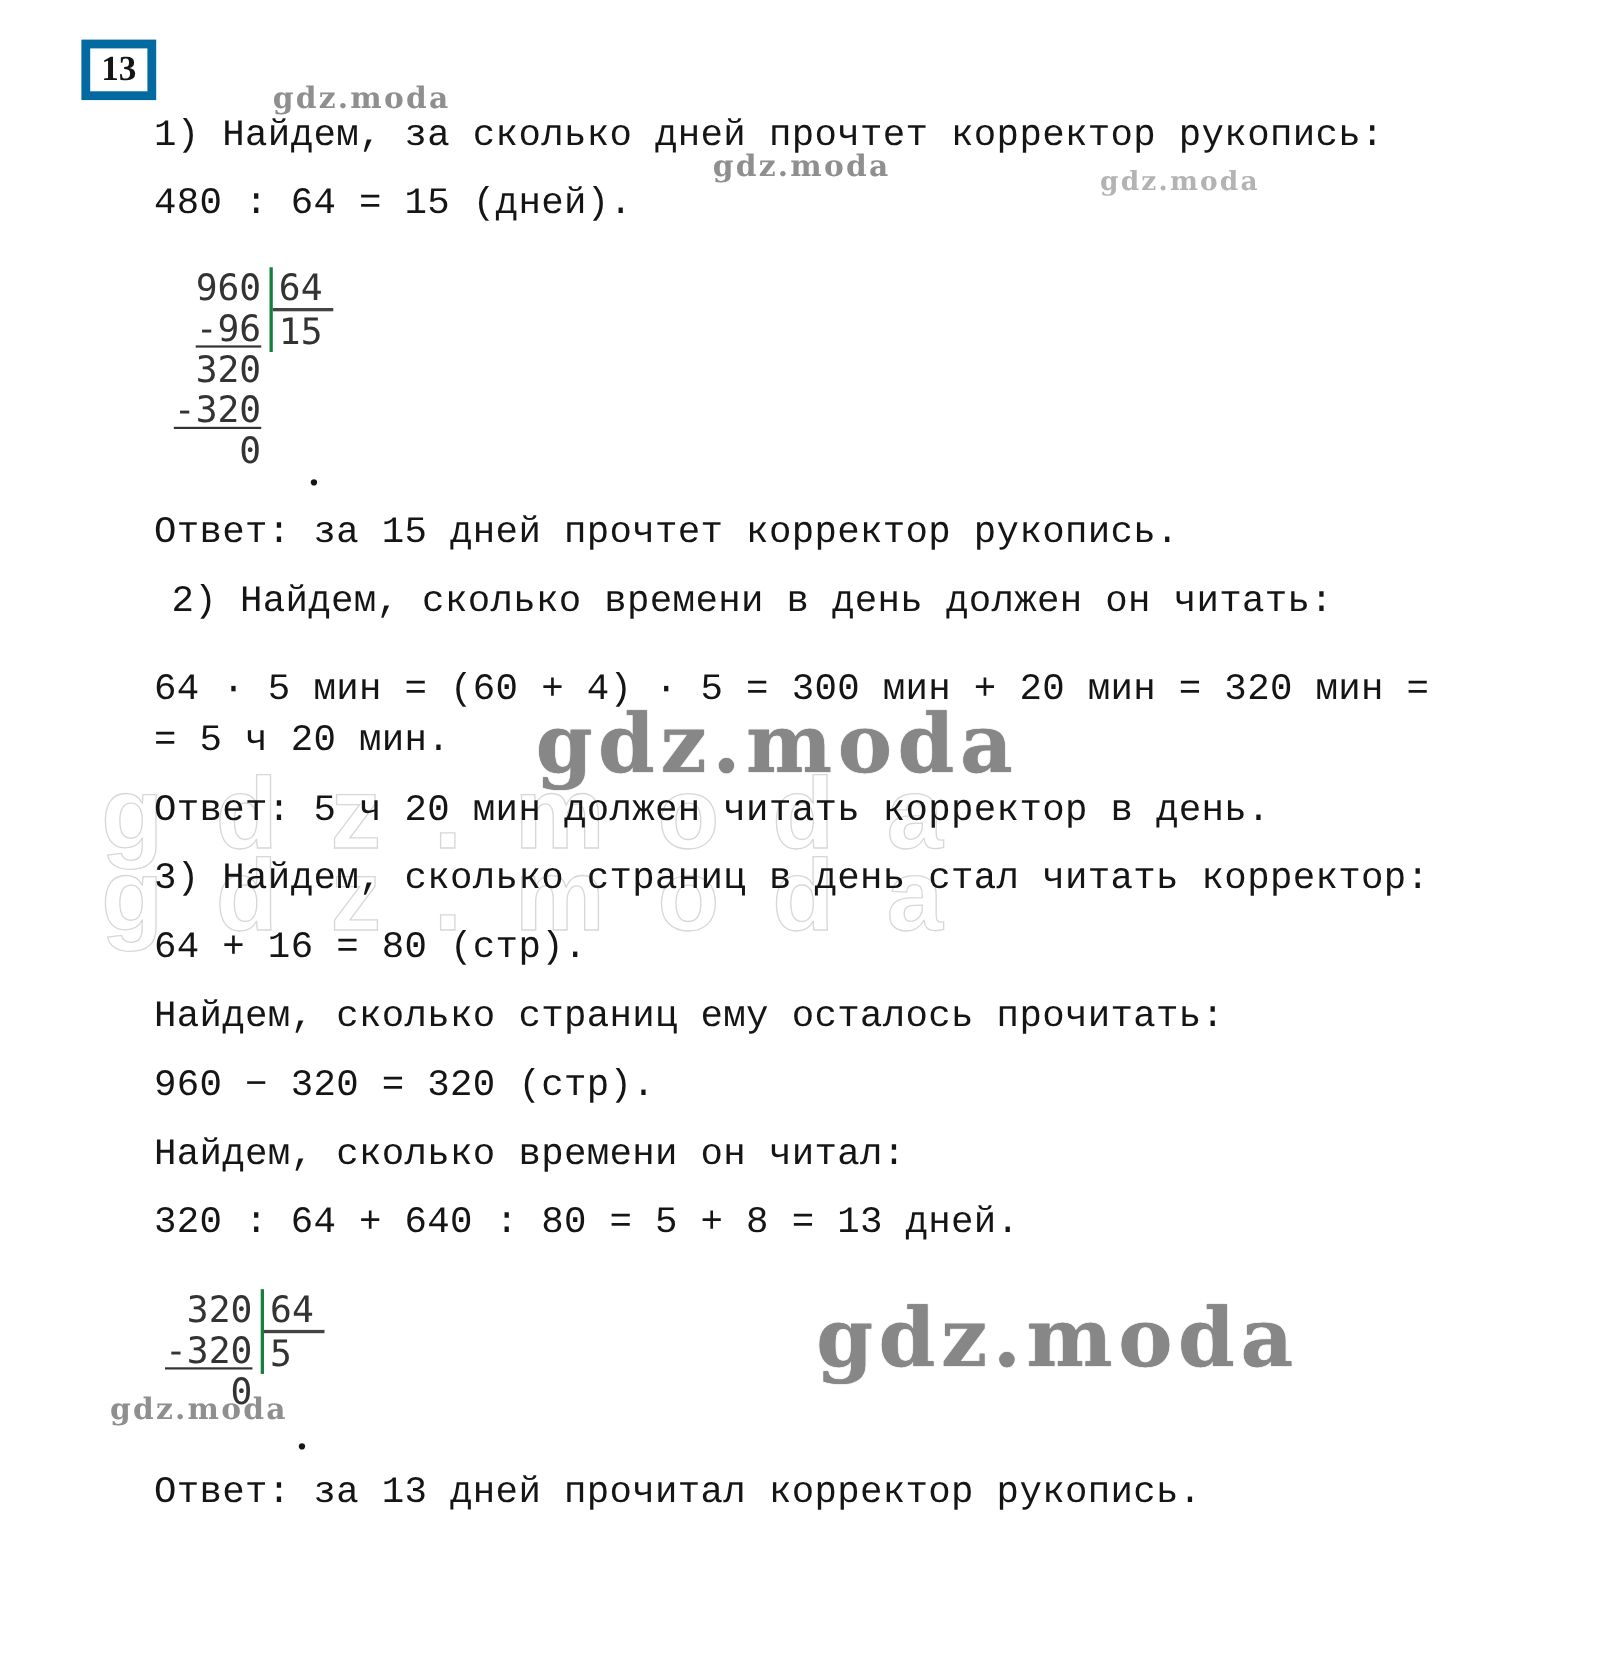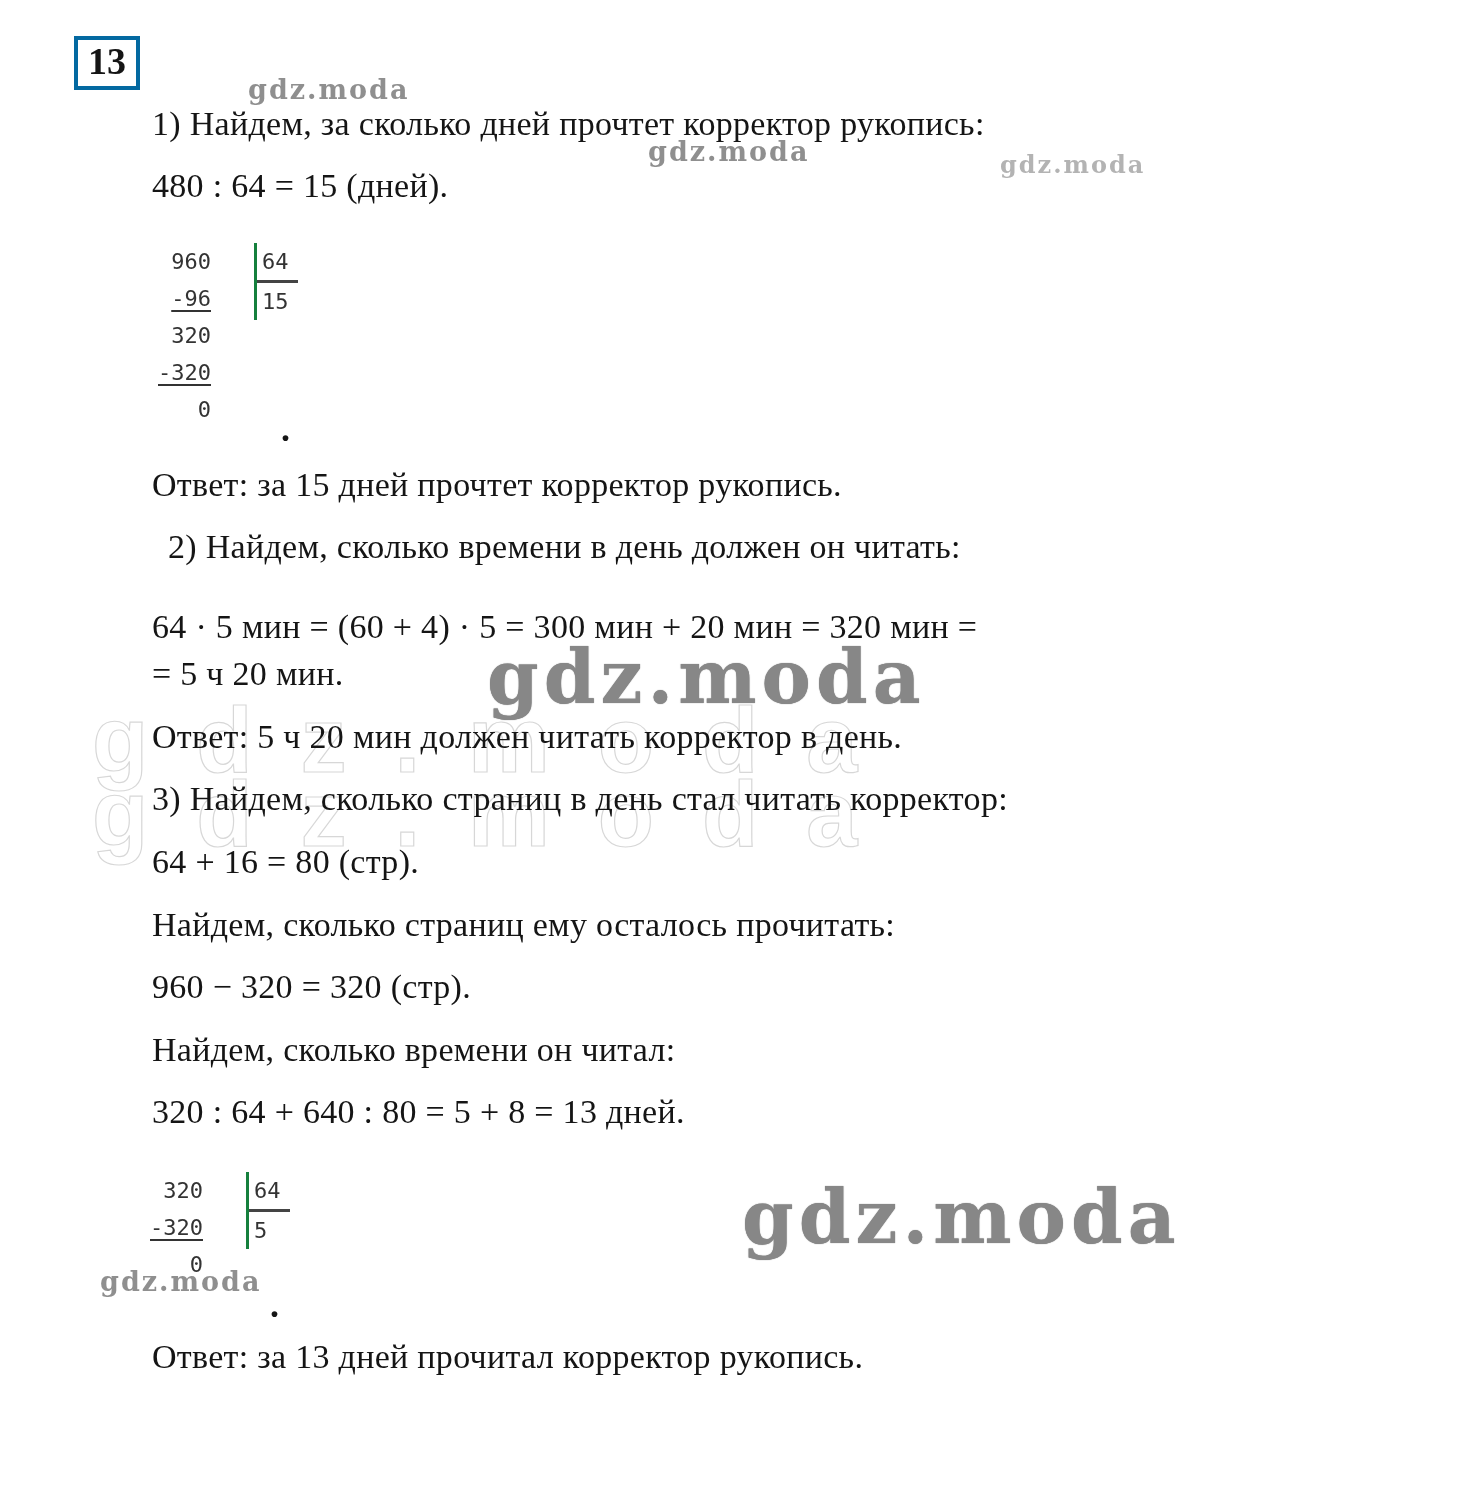--- a/index.html
+++ b/index.html
@@ -6,39 +6,39 @@
   html,body { background:#ffffff; }
   body {
     width:1460px; height:1508px;
     position:relative;
     font-family:"Liberation Serif", serif;
     color:#151515;
     overflow:hidden;
   }
   .badge {
     position:absolute; left:74px; top:36px;
-    border:4px solid #0369a1;
-    font-weight:700; font-size:38px;
+    border:8px solid #0369a1;
+    font-weight:700; font-size:32px;
     padding:0 10px 2px 10px;
     line-height:1.15;
   }
   .line {
-    position:absolute; left:152px;
+    position:absolute; left:140px;
     font-size:34px;
     white-space:nowrap;
     letter-spacing:0.3px;
+    font-family:Liberation Mono, monospace;
   }
   .division {
     position:absolute;
     display:flex;
     font-family:"DejaVu Sans Mono", monospace;
-    font-size:22px;
+    font-size:33px;
     color:#333;
     line-height:37px;
-    gap:35px;
   }
   .dleft { text-align:right; padding-right:8px; }
   .dleft .u {
     text-decoration:underline;
     text-decoration-thickness:2px;
     text-underline-offset:4px;
   }
   .dright { border-left:3px solid #15803d; align-self:flex-start; }
   .dright .divisor { border-bottom:3px solid #444; padding:0 10px 0 5px; }
   .dright .quotient { padding:0 10px 0 5px; }

